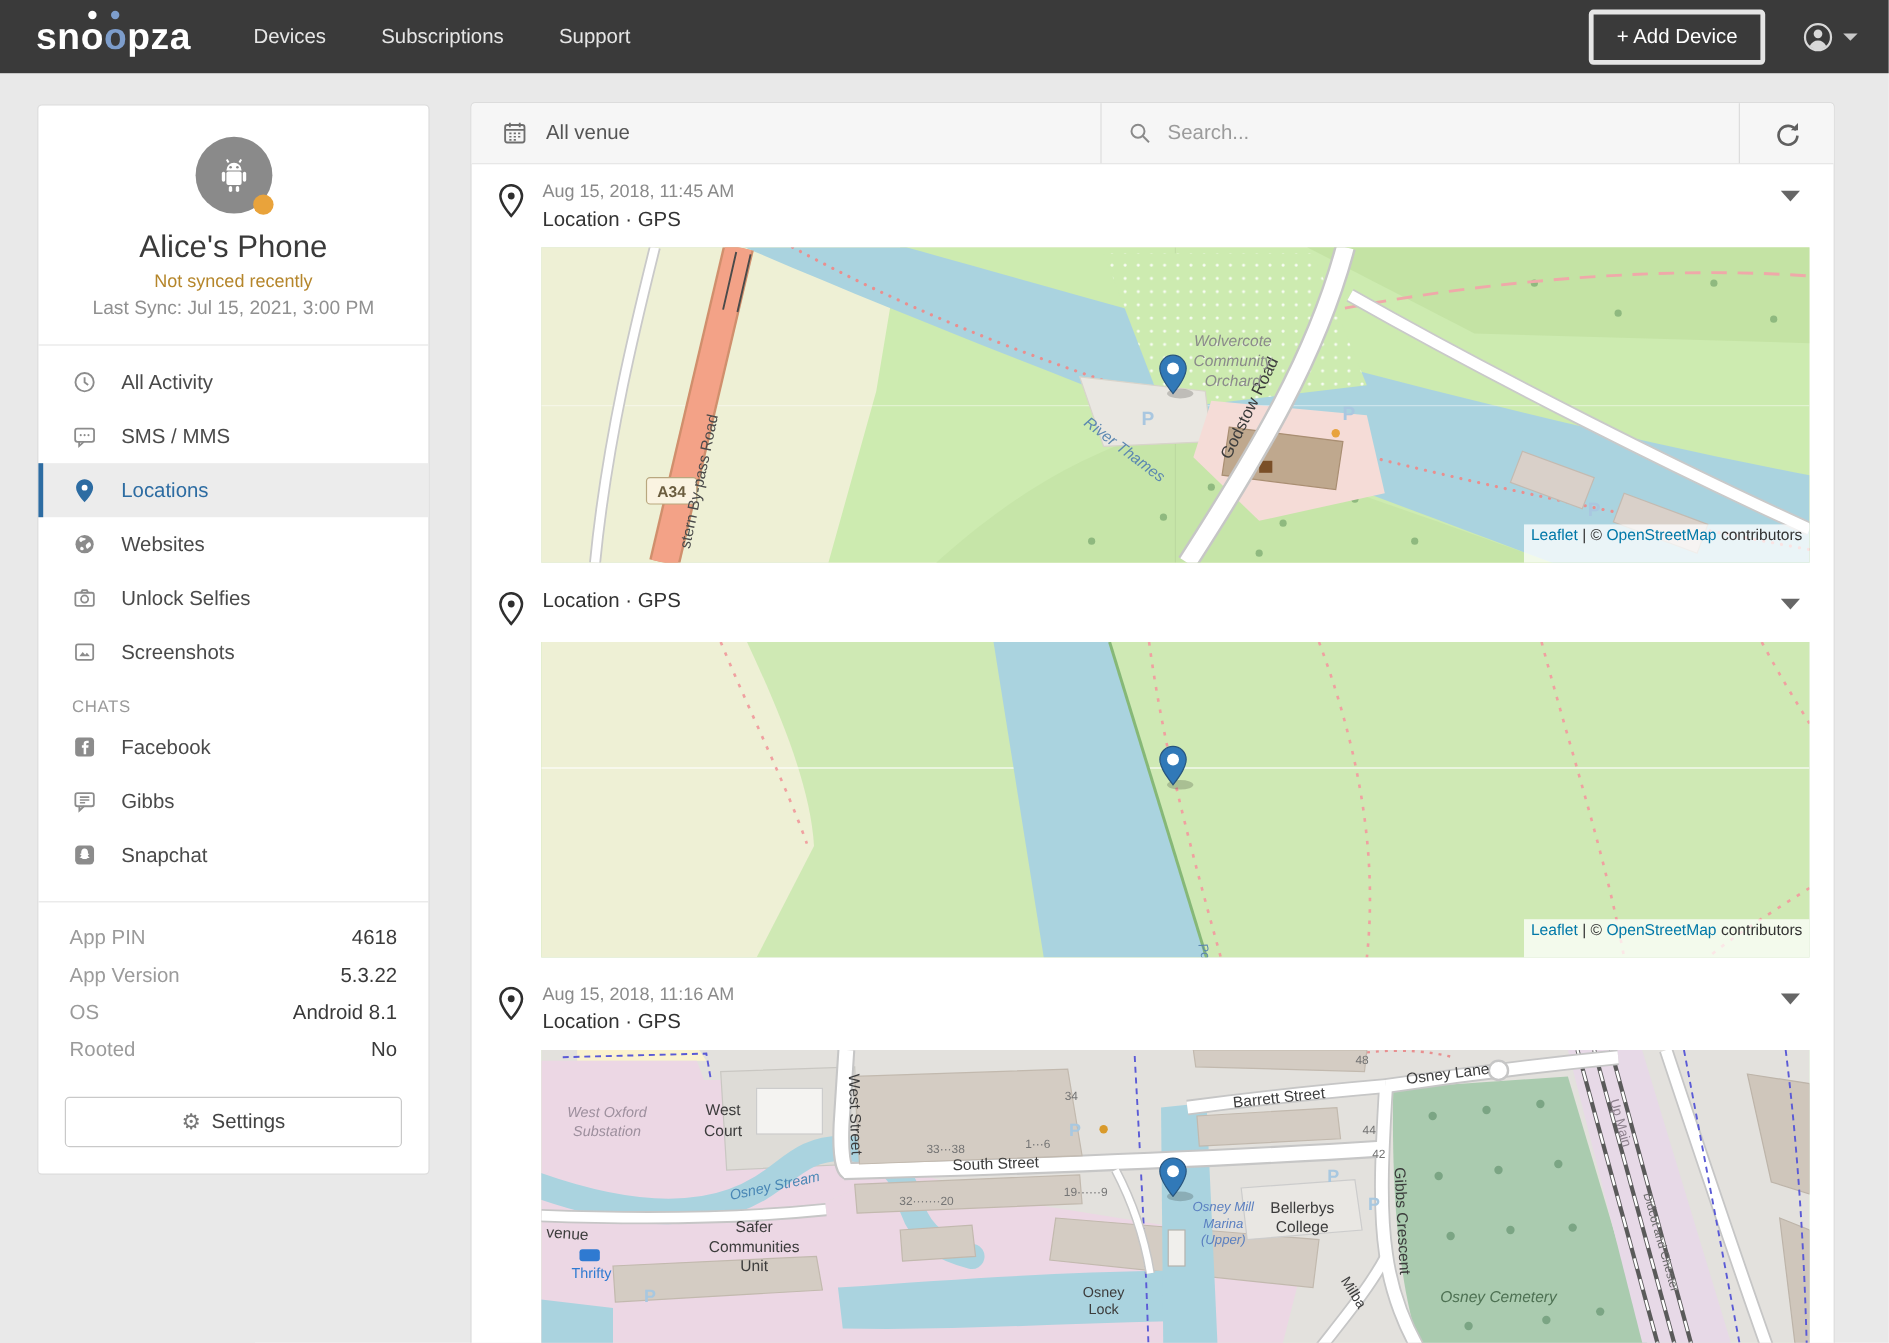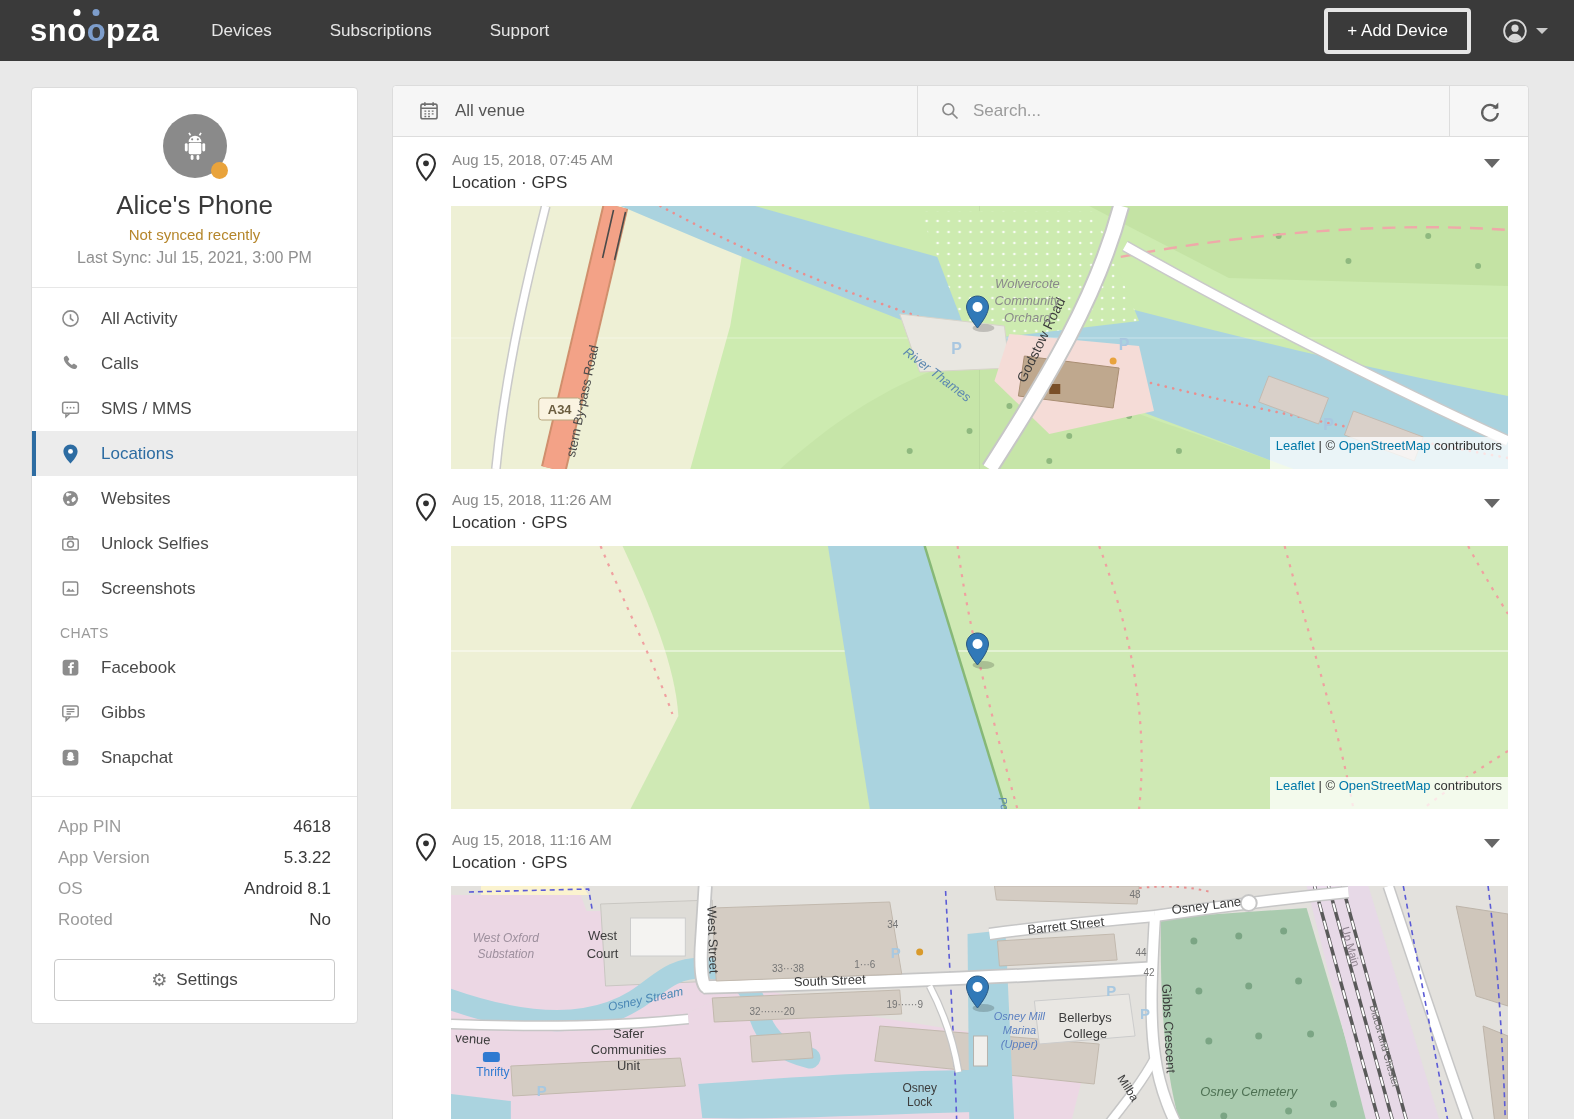--- a/index.html
+++ b/index.html
@@ -8,21 +8,21 @@
     background: #e9e9e9;
     font-family: "Liberation Sans", sans-serif;
     color: #333;
   }
   
   .navbar { height: 61px; background: #3a3a3a; display: flex; align-items: center; padding: 0 26px 0 30px; }
   .logo { font-size: 31px; font-weight: bold; color: #fff; letter-spacing: .5px; cursor: pointer; display: flex; align-items: flex-start; }
   .logo .od { position: relative; }
   .logo .od::before { content:''; position:absolute; top:-4px; left:50%; transform:translateX(-50%); width:7px; height:7px; border-radius:50%; background: currentColor; }
   .logo .blue { color: #7d9dcb; }
-  .nav-links { display: flex; gap: 58px; margin-left: 52px; }
+  .nav-links { display: flex; gap: 46px; margin-left: 52px; }
   .nav-links a { color: #e6e6e6; font-size: 17px; text-decoration: none; cursor: pointer; }
   .nav-right { margin-left: auto; display: flex; align-items: center; }
   .add-device-btn { background: transparent; border: 4px solid #e5e5e5; border-radius: 4px; color: #fff; font-size: 17px; font-family: inherit; padding: 9px 19px; cursor: pointer; }
   .account { display: flex; align-items: center; gap: 7px; margin-left: 30px; cursor: pointer; }
   .caret-down { width: 0; height: 0; border-left: 6px solid transparent; border-right: 6px solid transparent; border-top: 6px solid #c9c9c9; }
   
   .page { display: flex; gap: 34px; padding: 24px 45px 0 31px; align-items: flex-start; }
   .card { background: #fff; border: 1px solid #dcdcdc; border-radius: 4px; }
   .sidebar { width: 327px; flex: none; margin-top: 2px; }
   .main { flex: 1; min-height: 1200px; }
@@ -127,26 +127,20 @@
 
     <div class="menu">
       <div class="m-item">
         <svg viewBox="0 0 24 24" fill="none" stroke="currentColor" stroke-width="1.8">
             <circle cx="12" cy="12" r="8.7"></circle>
             <path d="M12 7.2V12l3.4 2.6"></path>
           </svg>
         <span>All Activity</span>
       </div>
       <div class="m-item">
-        <svg viewBox="0 0 24 24">
-            <path fill="currentColor" d="M7.1 3.2c.5-.2 1 0 1.3.4l2 2.9c.3.4.2 1-.1 1.4l-1.2 1.2c.9 1.8 2.8 3.7 4.6 4.6l1.2-1.2c.4-.4 1-.4 1.4-.1l2.9 2c.4.3.6.8.4 1.3-.4 1.4-1.7 2.7-3.2 2.7-2 0-5.2-1.8-7.8-4.4S4.3 8.4 4.3 6.4c0-1.5 1.4-2.8 2.8-3.2z"></path>
-          </svg>
-        <span>Calls</span>
-      </div>
-      <div class="m-item">
         <svg viewBox="0 0 24 24" fill="none" stroke="currentColor" stroke-width="1.7">
             <rect x="3" y="4.8" width="18" height="12.6" rx="2.2"></rect>
             <path d="M6.8 17.4v4l4.4-4"></path>
             <circle cx="8.3" cy="11" r="1" fill="currentColor" stroke="none"></circle>
             <circle cx="12" cy="11" r="1" fill="currentColor" stroke="none"></circle>
             <circle cx="15.7" cy="11" r="1" fill="currentColor" stroke="none"></circle>
           </svg>
         <span>SMS / MMS</span>
       </div>
       <div class="m-item selected">
@@ -256,21 +250,21 @@
       </button>
     </div>
 
     <section class="entry">
       <div class="entry-head">
         <svg class="entry-pin" viewBox="0 0 20 26">
             <path d="M10 1.2C5.4 1.2 1.8 4.8 1.8 9.4c0 6 8.2 15 8.2 15s8.2-9 8.2-15c0-4.6-3.6-8.2-8.2-8.2z" fill="none" stroke="#2f2f2f" stroke-width="1.9"></path>
             <circle cx="10" cy="9.4" r="2.6" fill="#2f2f2f"></circle>
           </svg>
         <div class="entry-texts">
-          <div class="entry-ts">Aug 15, 2018, 07:45 AM</div>
+          <div class="entry-ts">Aug 15, 2018, 11:45 AM</div>
           <div class="entry-type">Location · GPS</div>
         </div>
         <span class="entry-chevron"></span>
       </div>
       <div class="map-wrap">
         <svg class="mapsvg" viewBox="0 0 1060 263" preserveAspectRatio="none">
           <defs>
             <pattern id="orchdots" width="11" height="11" patternUnits="userSpaceOnUse">
                 <circle cx="4" cy="4" r="1.3" fill="#ffffff" opacity=".85"></circle>
               </pattern>
@@ -347,21 +341,20 @@
       </div>
     </section>
 
     <section class="entry">
       <div class="entry-head">
         <svg class="entry-pin" viewBox="0 0 20 26">
             <path d="M10 1.2C5.4 1.2 1.8 4.8 1.8 9.4c0 6 8.2 15 8.2 15s8.2-9 8.2-15c0-4.6-3.6-8.2-8.2-8.2z" fill="none" stroke="#2f2f2f" stroke-width="1.9"></path>
             <circle cx="10" cy="9.4" r="2.6" fill="#2f2f2f"></circle>
           </svg>
         <div class="entry-texts">
-          <div class="entry-ts">Aug 15, 2018, 11:26 AM</div>
           <div class="entry-type">Location · GPS</div>
         </div>
         <span class="entry-chevron"></span>
       </div>
       <div class="map-wrap">
         <svg class="mapsvg" viewBox="0 0 1060 263" preserveAspectRatio="none">
           <rect width="1060" height="263" fill="#cfe9b4"></rect>
           <path d="M0,0 L172,0 C200,60 225,120 228,170 L180,263 L0,263 Z" fill="#eef0d5"></path>
           <line x1="0" y1="105" x2="1060" y2="105" stroke="rgba(255,255,255,0.55)" stroke-width="1.5"></line>
           <polygon points="378,0 475,0 556,263 420,263" fill="#aad3df"></polygon>

